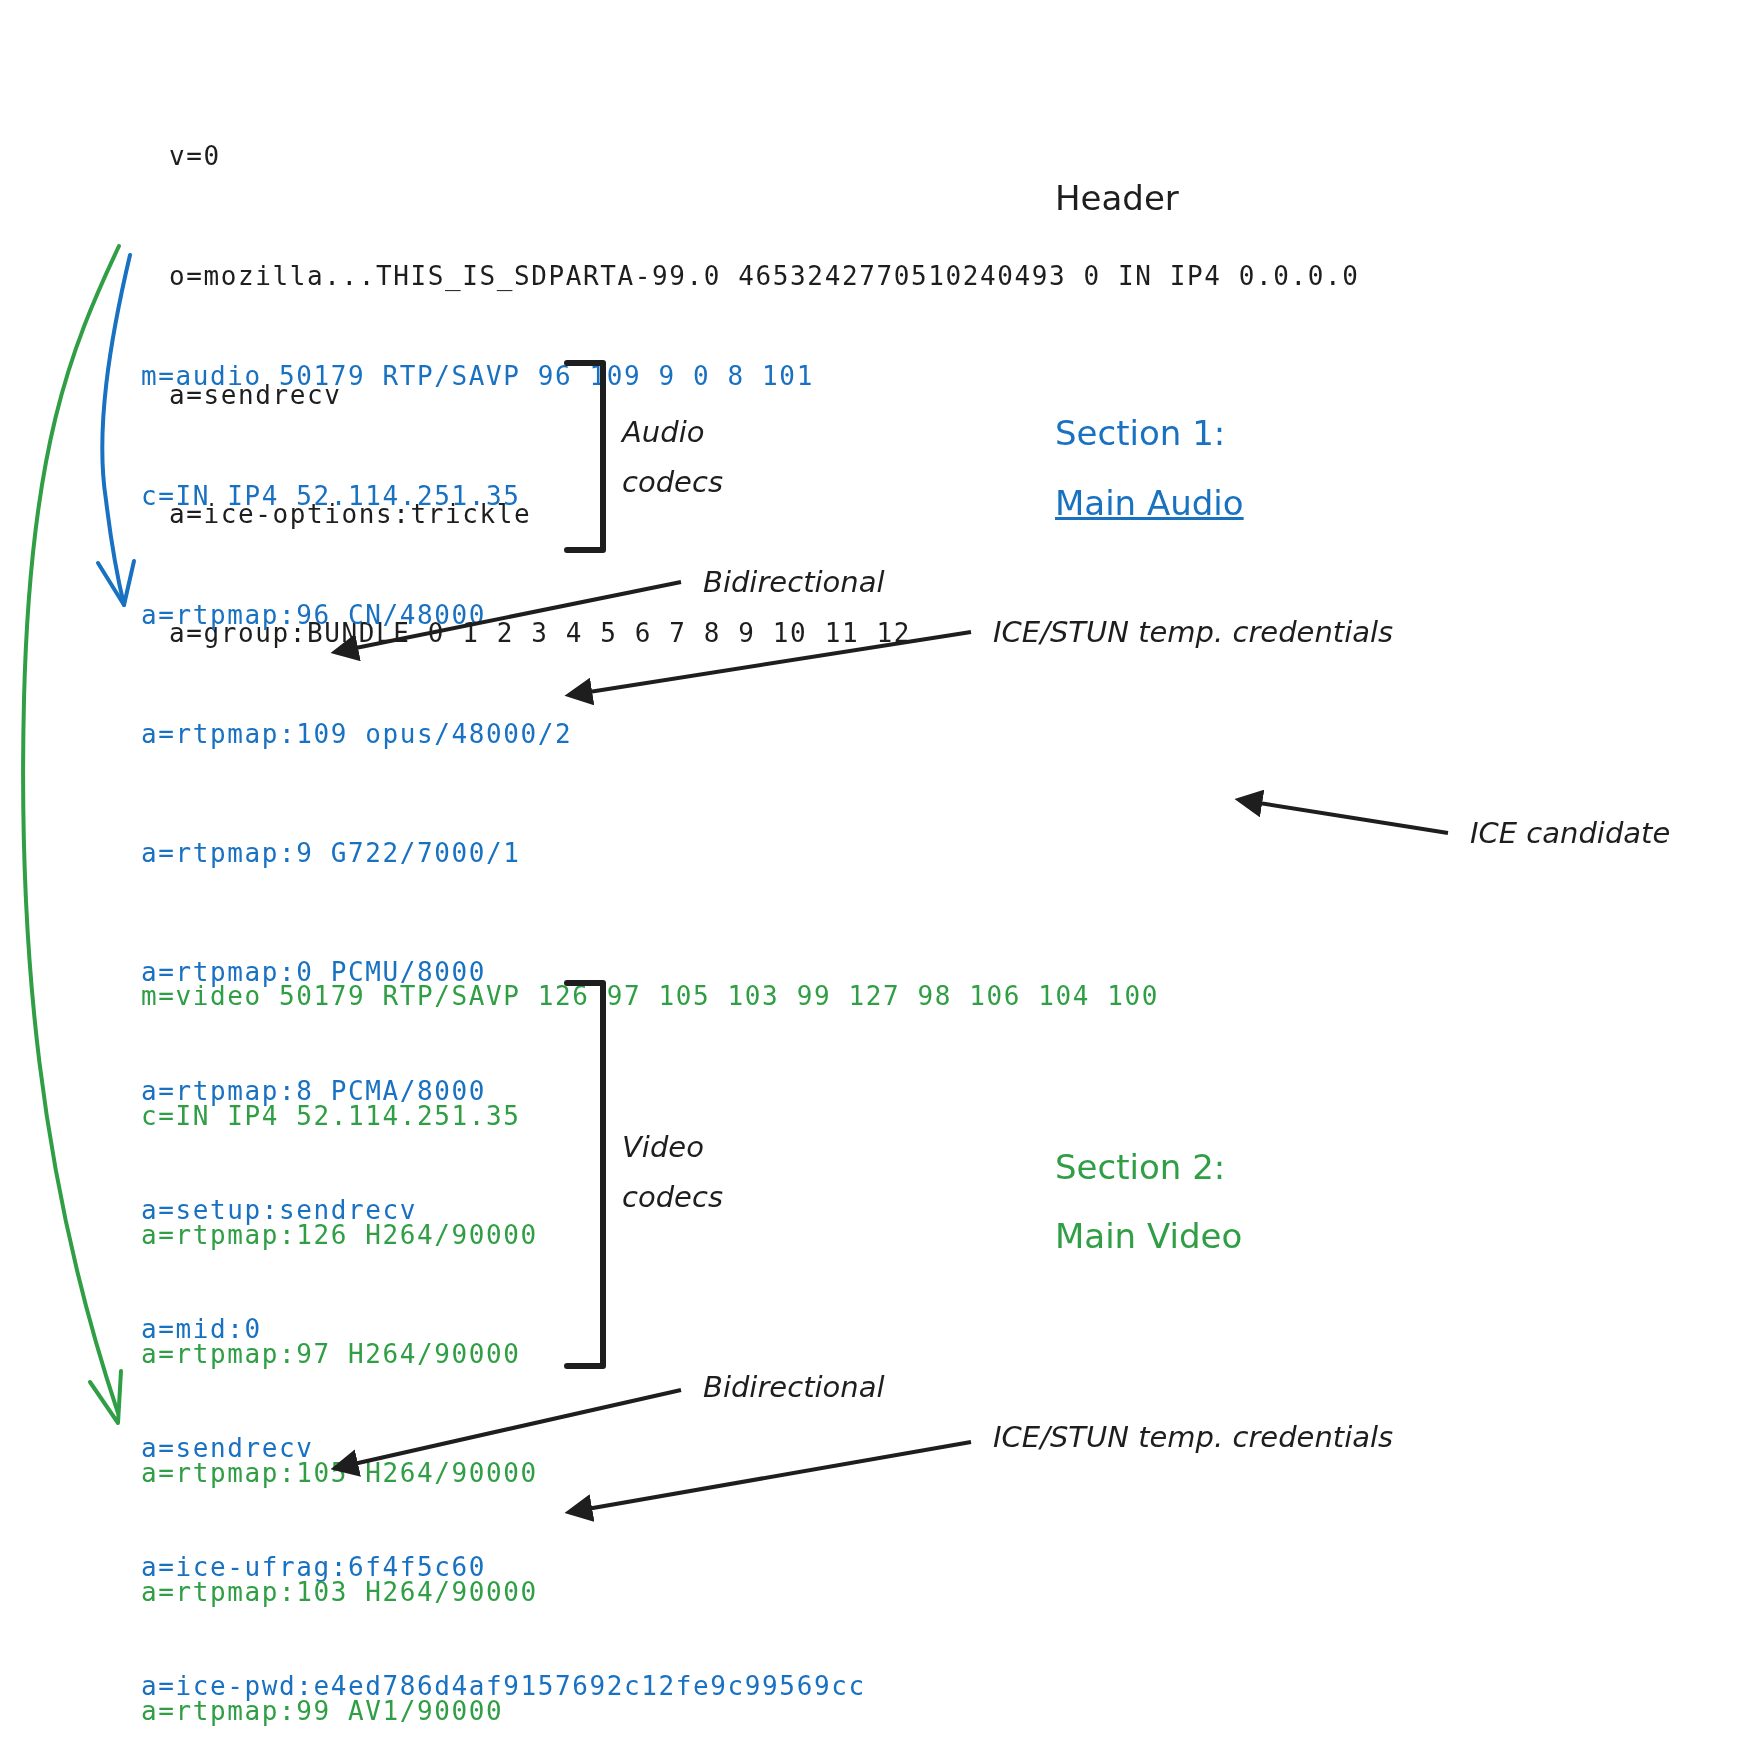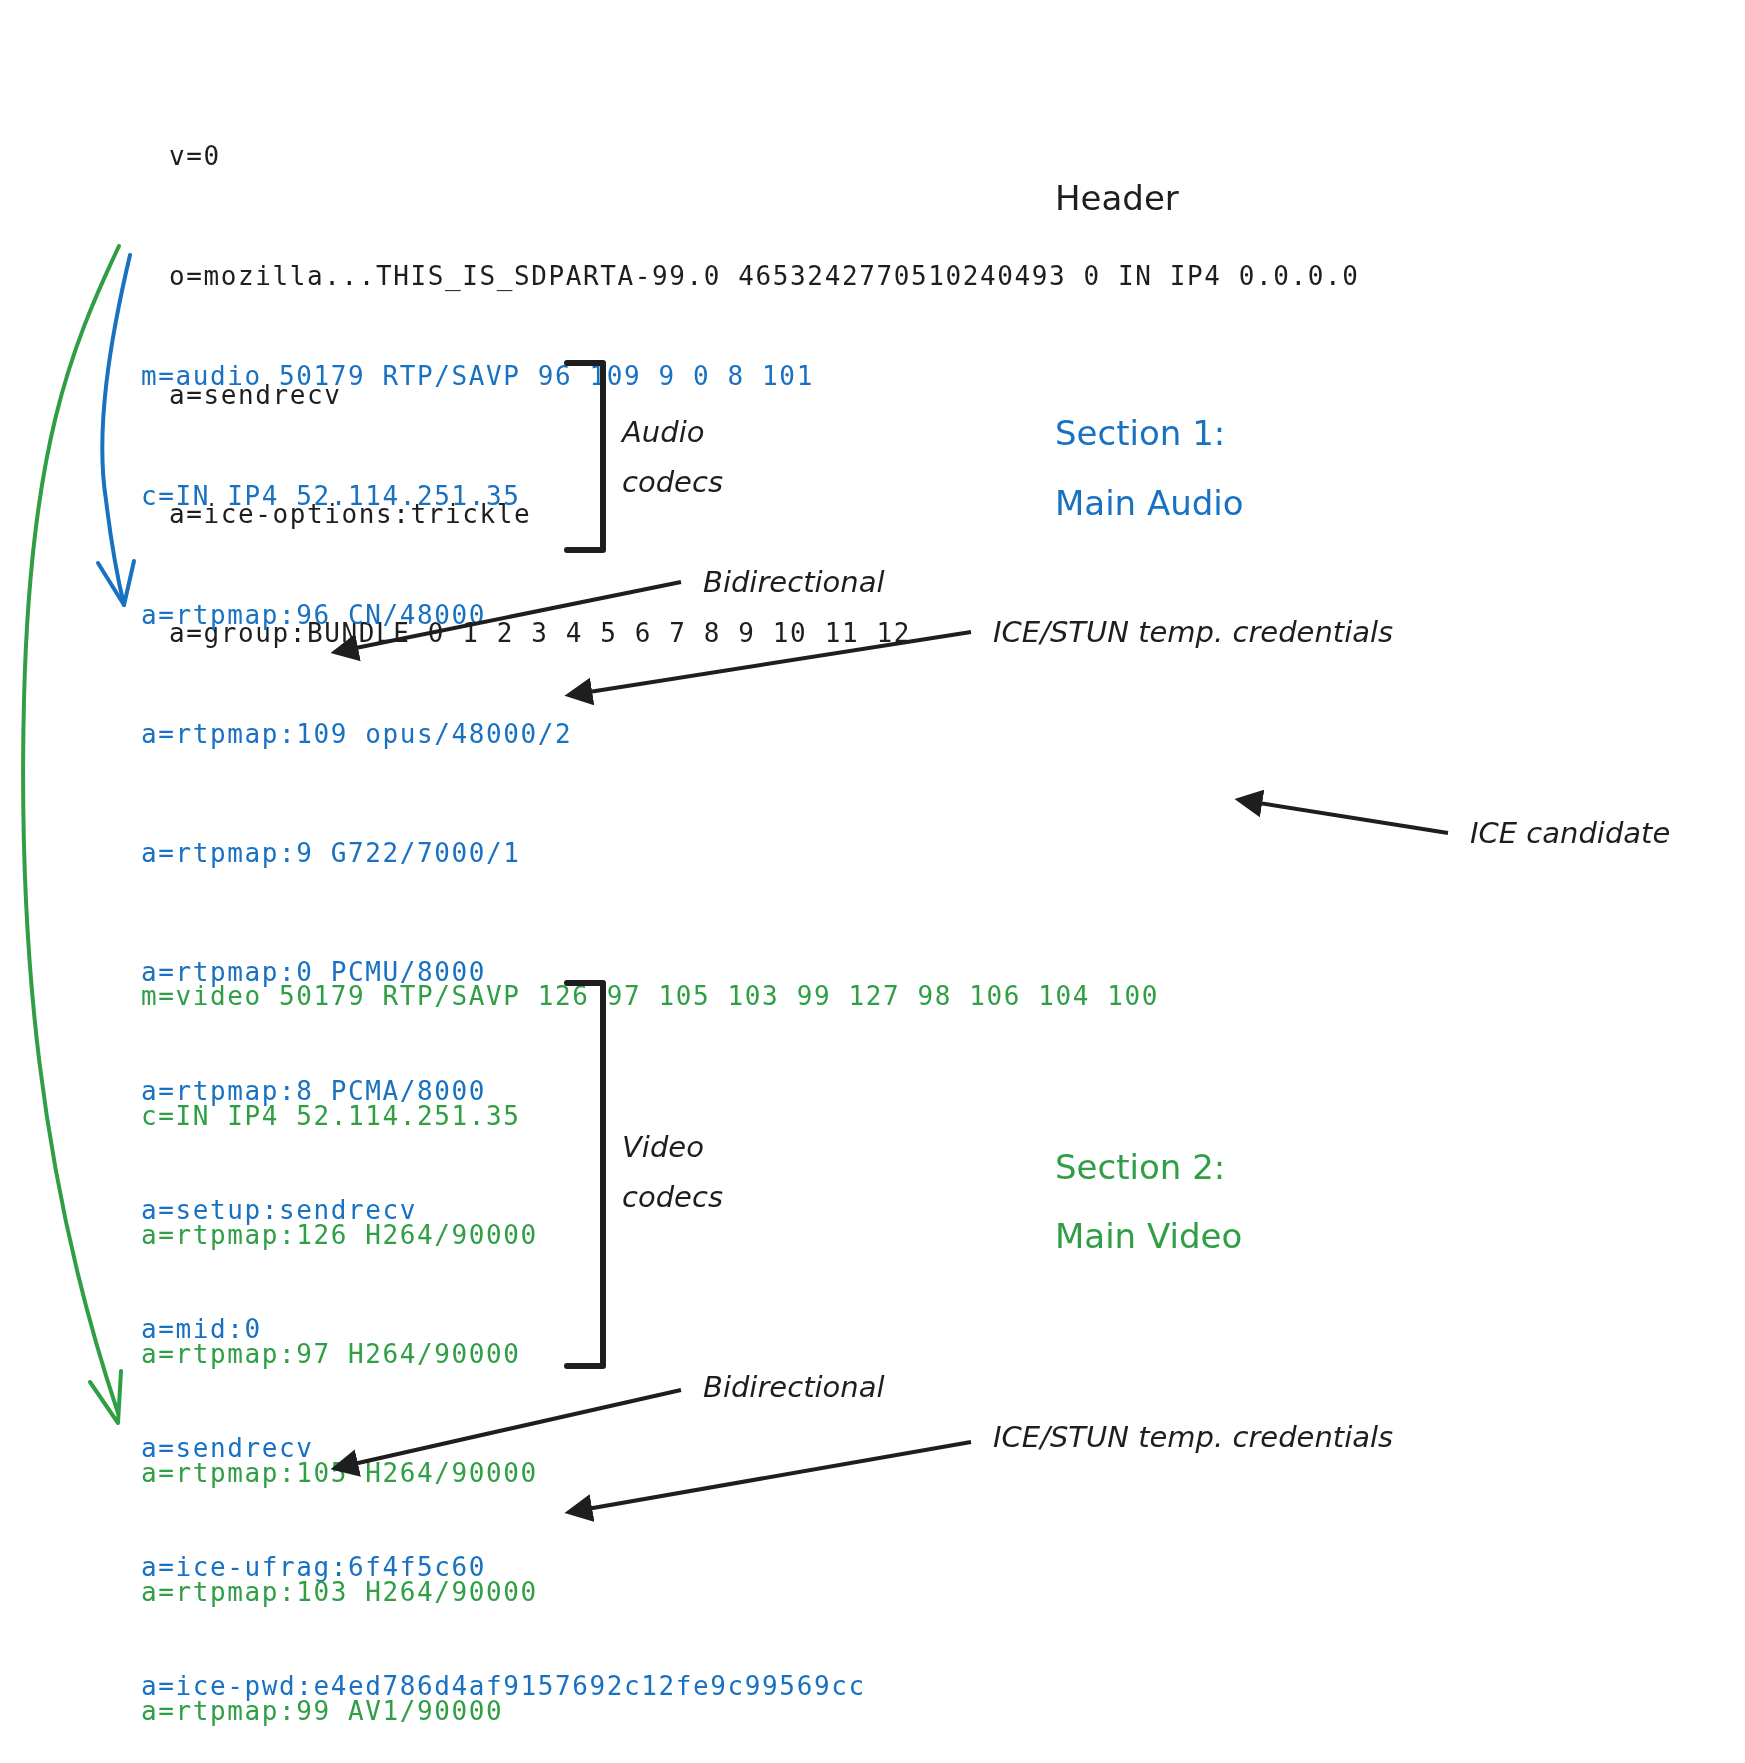--- a/index.html
+++ b/index.html
@@ -74,21 +74,21 @@
   
   
   
   
   
 </div>
 
 <div class="lbl big" style="left:1055px; top:163px;">Header</div>
 
 <div class="lbl big blue" style="left:1055px; top:398px;">Section 1:</div>
-<div class="lbl big blue" style="left:1055px; top:468px;">Main Audio</div>
+<div class="lbl big blue" style="left:1055px; top:468px;text-decoration:underline;">Main Audio</div>
 
 <div class="lbl big green" style="left:1055px; top:1132px;">Section 2:</div>
 <div class="lbl big green" style="left:1055px; top:1201px;">Main Video</div>
 
 <div class="lbl mid" style="left:622px; top:407px;">Audio</div>
 <div class="lbl mid" style="left:622px; top:457px;">codecs</div>
 
 <div class="lbl mid" style="left:703px; top:557px;">Bidirectional</div>
 <div class="lbl mid" style="left:993px; top:607px;">ICE/STUN temp. credentials</div>
 <div class="lbl mid" style="left:1470px; top:808px;">ICE candidate</div>

